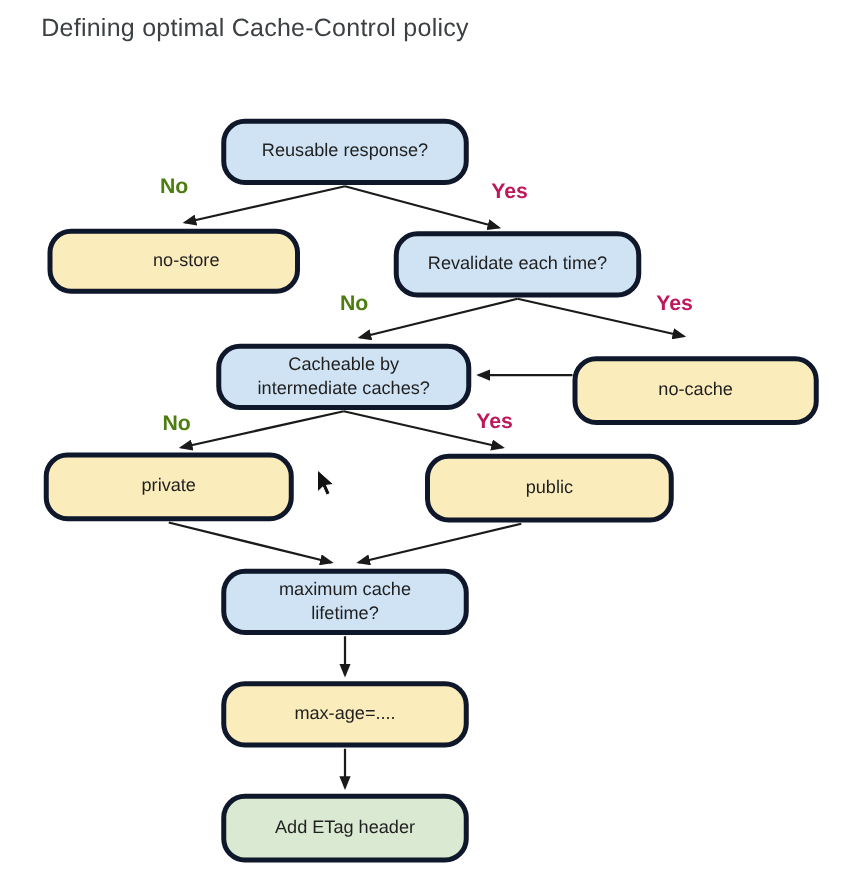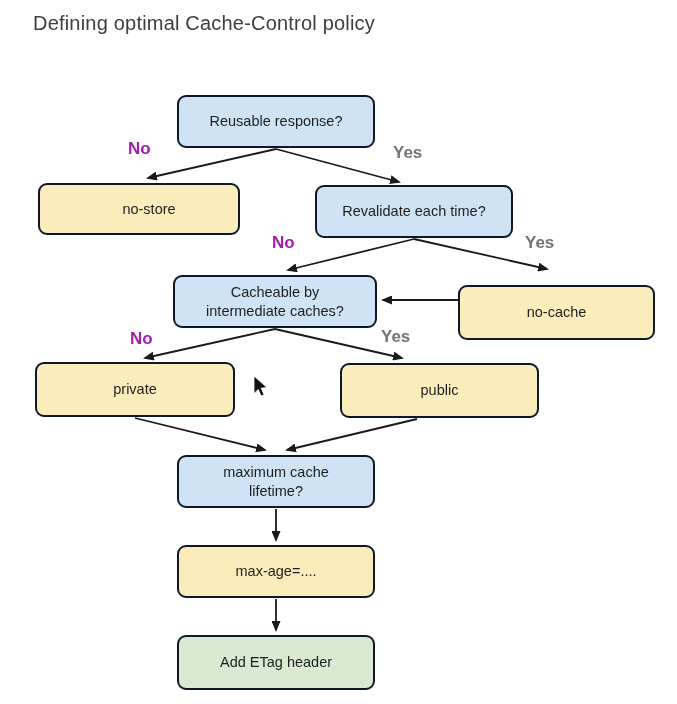--- a/index.html
+++ b/index.html
@@ -27,42 +27,42 @@
     position: absolute;
     left: 0;
     top: 0;
     width: 677px;
     height: 704px;
     pointer-events: none;
   }
   .node {
     position: absolute;
     box-sizing: border-box;
-    border: 2px solid #0f172a;
-    border-radius: 9px;
+    border: 4px solid #0f172a;
+    border-radius: 19px;
     display: flex;
     align-items: center;
     justify-content: center;
     text-align: center;
     font-size: 14.5px;
     color: #1f1f1f;
     white-space: pre-line;
     line-height: 1.25;
   }
   .node.decision { background: #cfe3f4; }
   .node.action   { background: #fbecbc; }
   .node.final    { background: #d9e9d2; }
 
   .edge-label {
     position: absolute;
     font-size: 17px;
     font-weight: bold;
   }
-  .edge-label.no  { color: #a21caf; }
-  .edge-label.yes { color: #737373; }
+  .edge-label.no  { color: #4d7c0f; }
+  .edge-label.yes { color: #be185d; }
 
   
   #n-reusable   { left:177px; top: 95px; width:198px; height:53px; }
   #n-no-store   { left: 38px; top:183px; width:202px; height:52px;padding-left:20px; }
   #n-revalidate { left:315px; top:185px; width:198px; height:53px; }
   #n-no-cache   { left:458px; top:273px; width:197px; height:55px;margin-top:12px; }
   #n-cacheable  { left:173px; top:275px; width:204px; height:53px; }
   #n-private    { left: 35px; top:362px; width:200px; height:55px; }
   #n-public     { left:318px; top:363px; width:199px; height:55px;margin-left:22px; }
   #n-lifetime   { left:177px; top:455px; width:198px; height:53px; }

